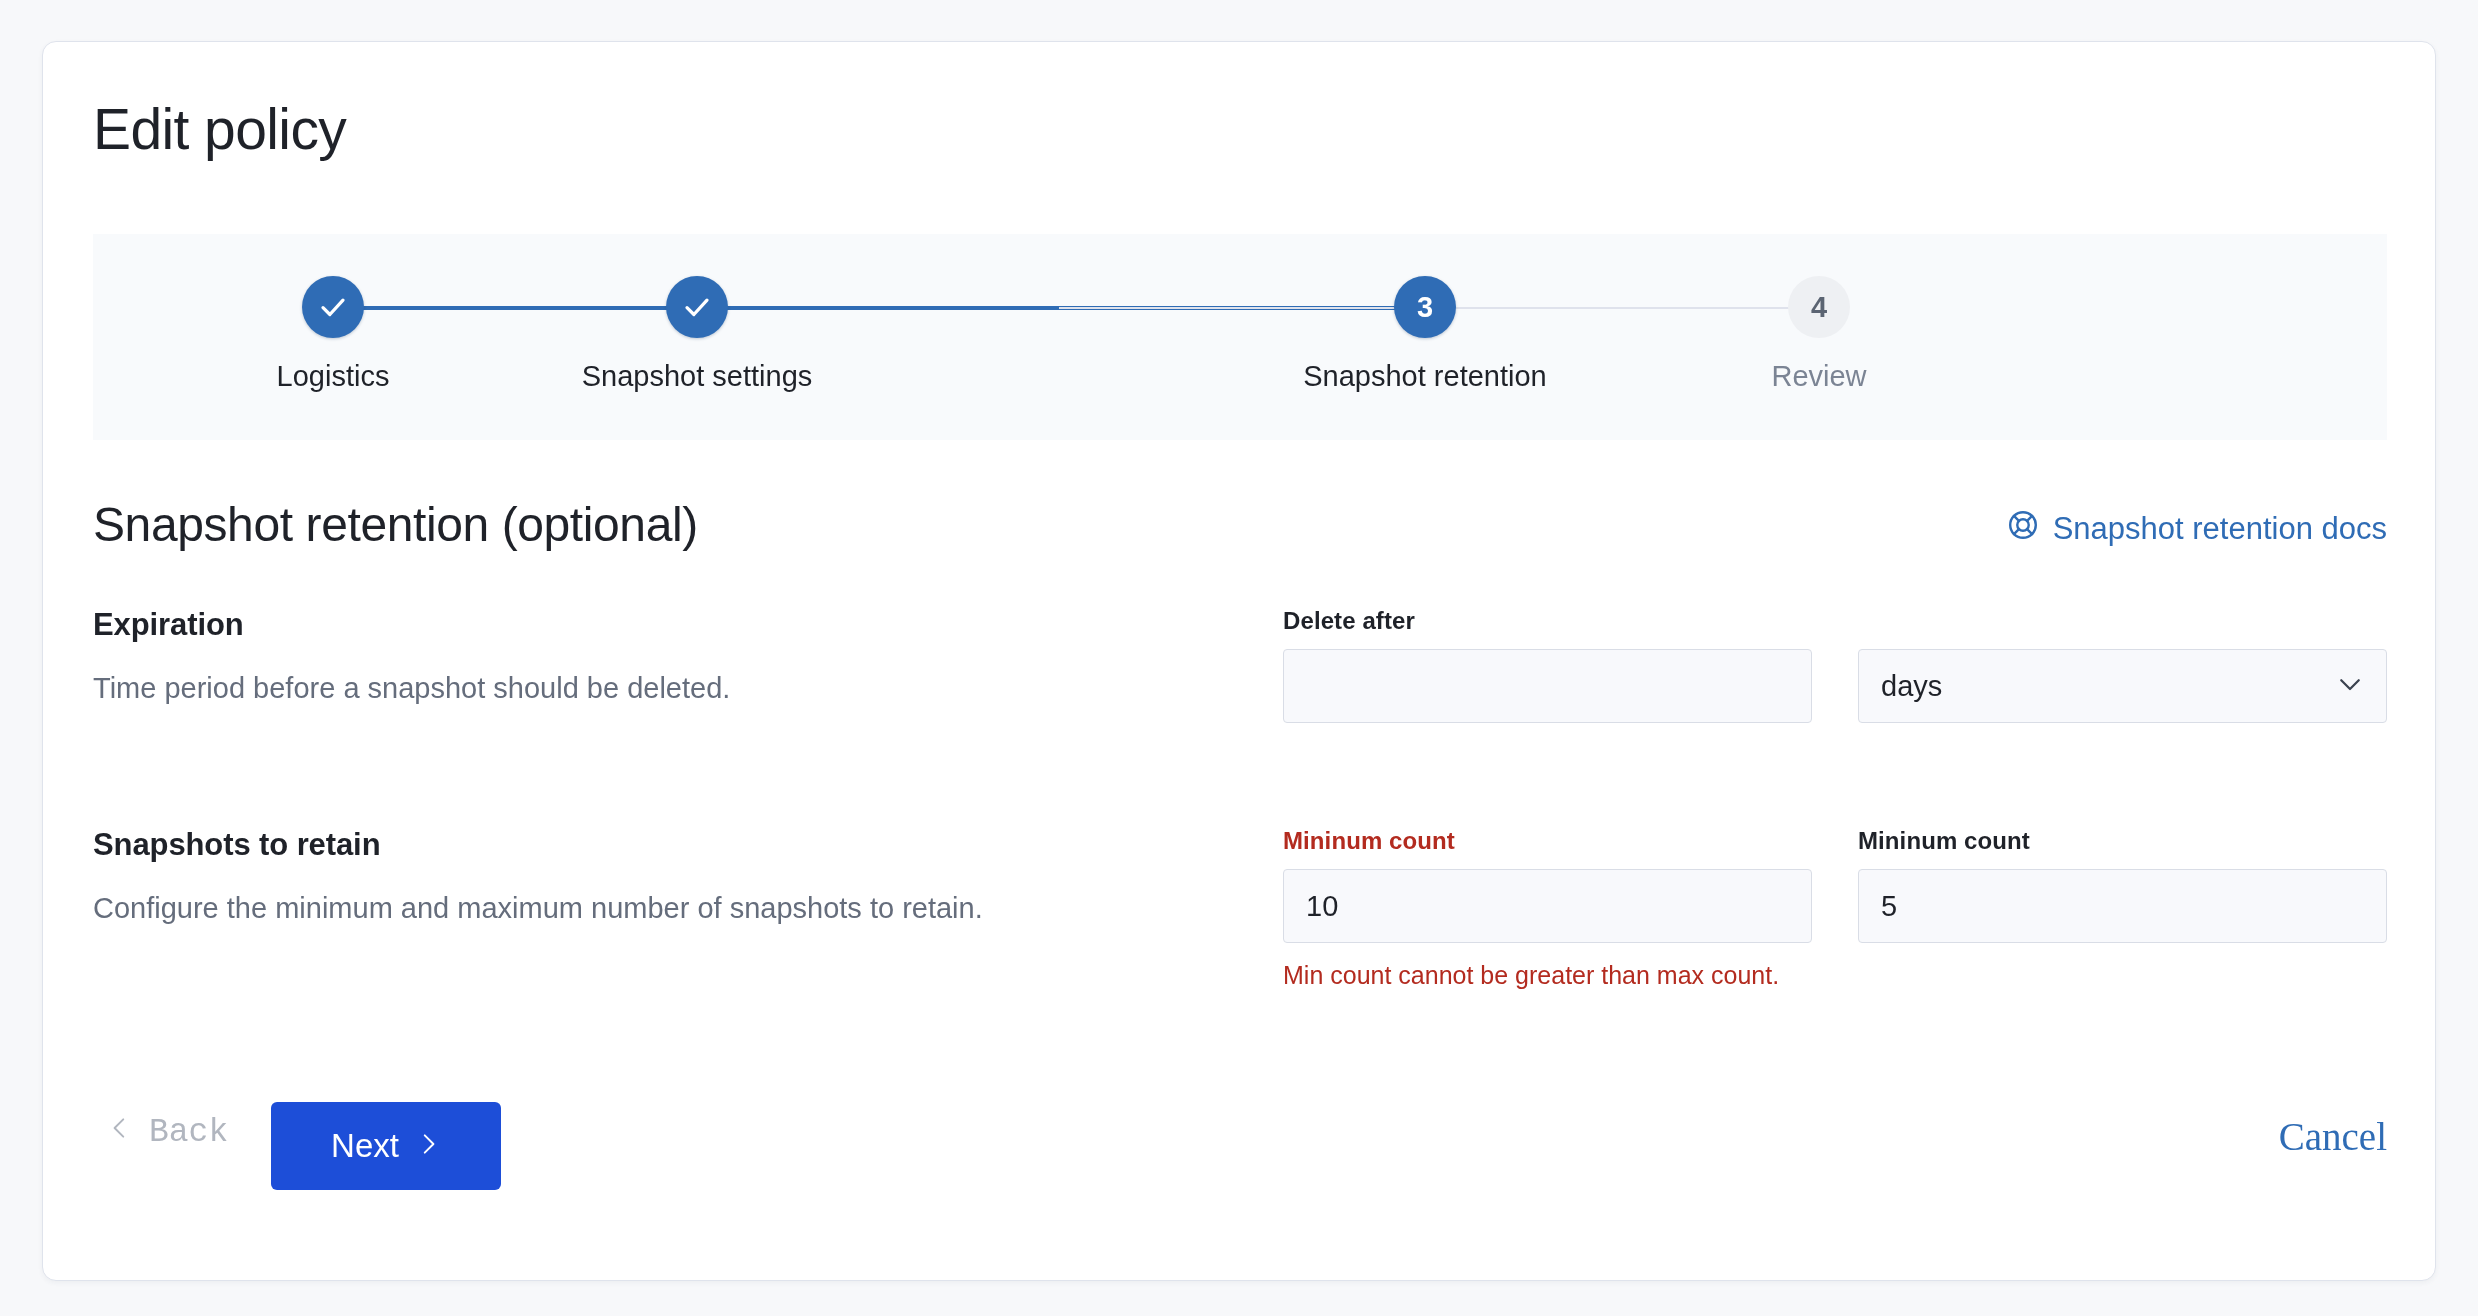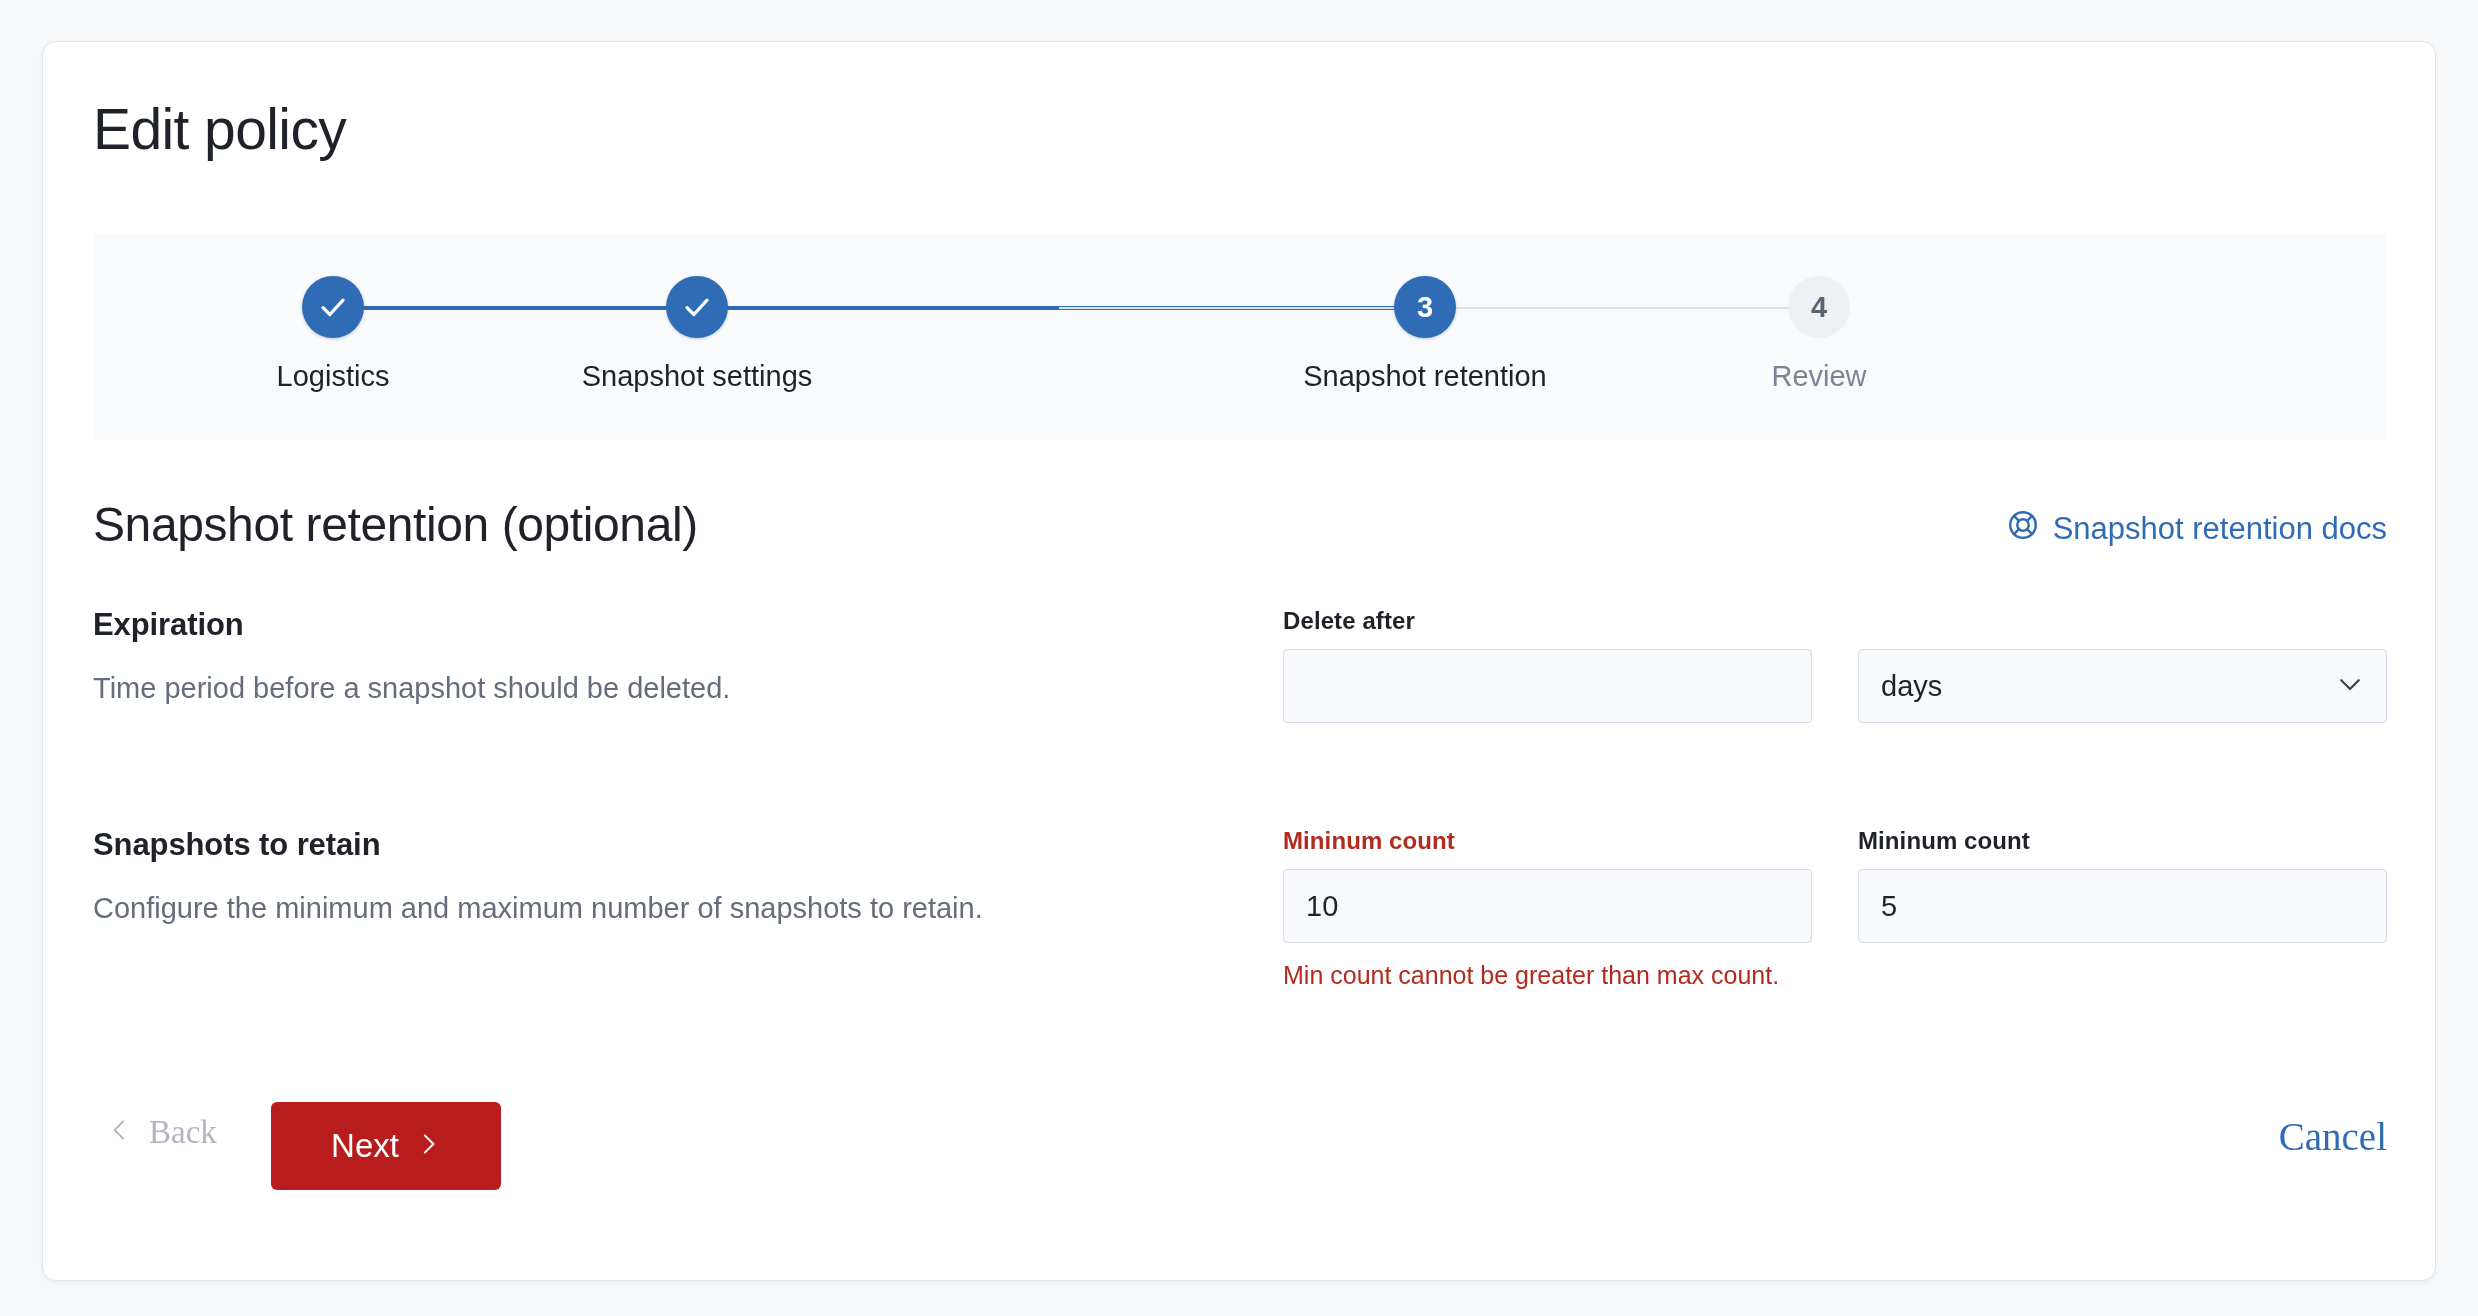--- a/index.html
+++ b/index.html
@@ -218,33 +218,33 @@
   }
   .btn-back {
     position: absolute;
     left: 14px;
     top: 12px;
     display: flex;
     align-items: center;
     gap: 16px;
     background: none;
     border: none;
-    font-family: Liberation Serif, serif;
+    font-family: Liberation Mono, monospace;
     font-size: 33px;
     color: #b1b6bf;
     cursor: default;
     padding: 0;
   }
   .btn-next {
     position: absolute;
     left: 178px;
     top: 0;
     width: 230px;
     height: 88px;
-    background: #b91c1c;
+    background: #1d4ed8;
     border: none;
     border-radius: 6px;
     color: #ffffff;
     font-family: "Liberation Sans", sans-serif;
     font-size: 33px;
     display: flex;
     align-items: center;
     justify-content: center;
     gap: 16px;
     cursor: default;

